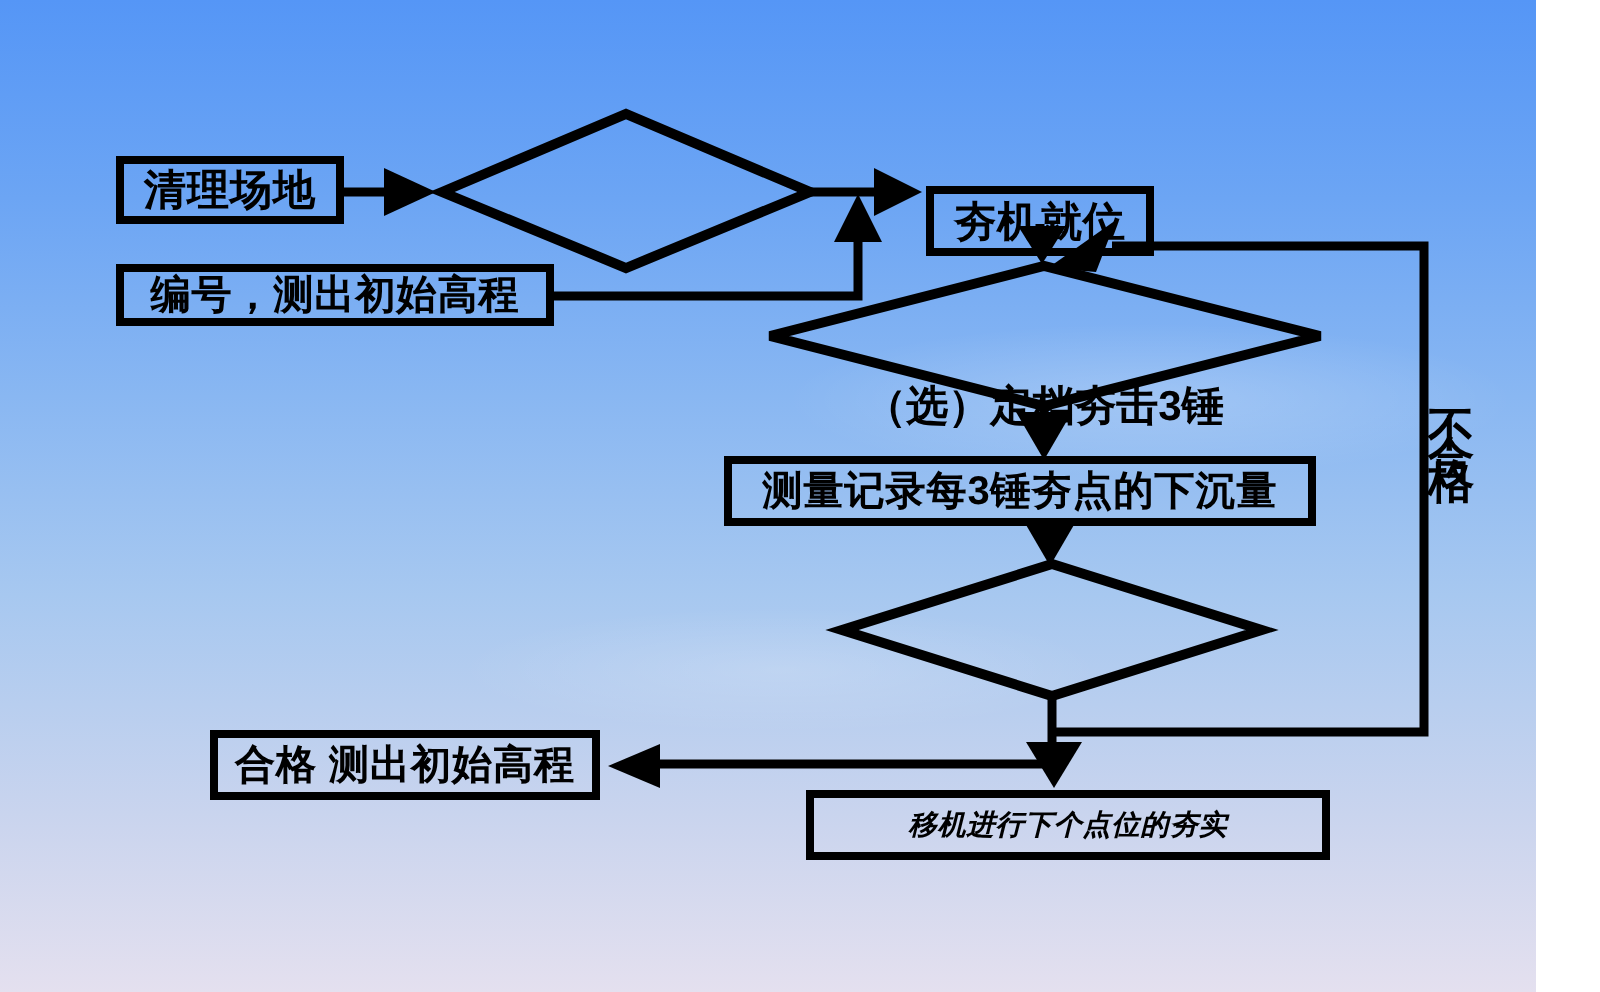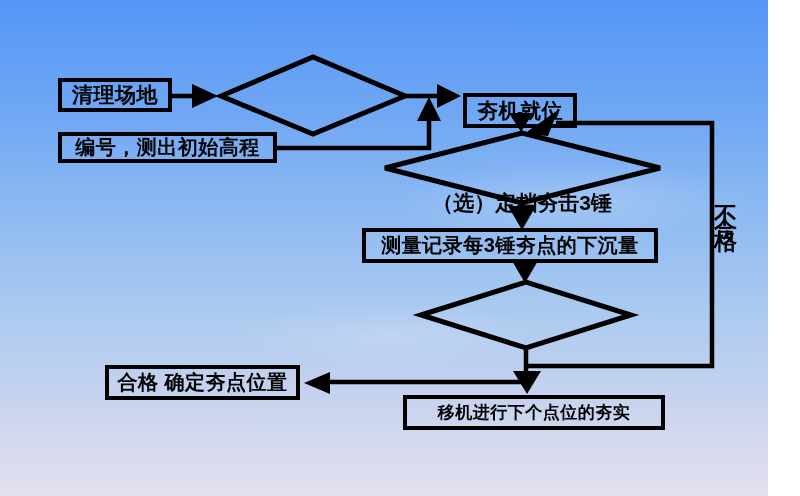--- a/index.html
+++ b/index.html
@@ -31,21 +31,21 @@
     writing-mode:vertical-rl;text-orientation:upright;
     font-weight:bold;font-size:23px;color:#000;
     letter-spacing:12px;line-height:1;
   }
   
   #n-clear      {left:58px;  top:78px;  width:114px; height:34px;}
   #n-number     {left:58px;  top:132px; width:219px; height:31px; font-size:20px;}
   #n-machine    {left:463px; top:93px;  width:114px; height:35px;}
   #n-measure    {left:362px; top:228px; width:296px; height:35px; font-size:20px;}
   #n-qualified  {left:105px; top:365px; width:195px; height:35px; font-size:20px;}
-  #n-move       {left:403px; top:395px; width:262px; height:35px; font-size:17px;}
+  #n-move       {left:403px; top:395px; width:262px; height:35px; font-size:14px;font-style:italic;}
   #l-determine  {left:228px; top:83px;  width:170px; height:26px;}
   #l-gear       {left:392px; top:155px; width:260px; height:26px;margin-top:35px;}
   #l-repeat     {left:426px; top:302px; width:200px; height:26px;}
   #l-notqualified{left:714px; top:186px;}
 </style>
 </head>
 <body>
 
 <div class="stage">
 
@@ -91,21 +91,21 @@
   </svg>
 
   <div class="node" id="n-clear">清理场地</div>
 
   <div class="node" id="n-number">编号，测出初始高程</div>
 
   <div class="node" id="n-machine">夯机就位</div>
 
   <div class="node" id="n-measure">测量记录每3锤夯点的下沉量</div>
 
-  <div class="node" id="n-qualified">合格 确定夯点位置</div>
+  <div class="node" id="n-qualified">合格 测出初始高程</div>
 
   <div class="node" id="n-move">移机进行下个点位的夯实</div>
 
 
   <div class="dlabel" id="l-gear">（选）定档夯击3锤</div>
 
 
   <div class="vlabel" id="l-notqualified">不合格</div>
 
 </div>

